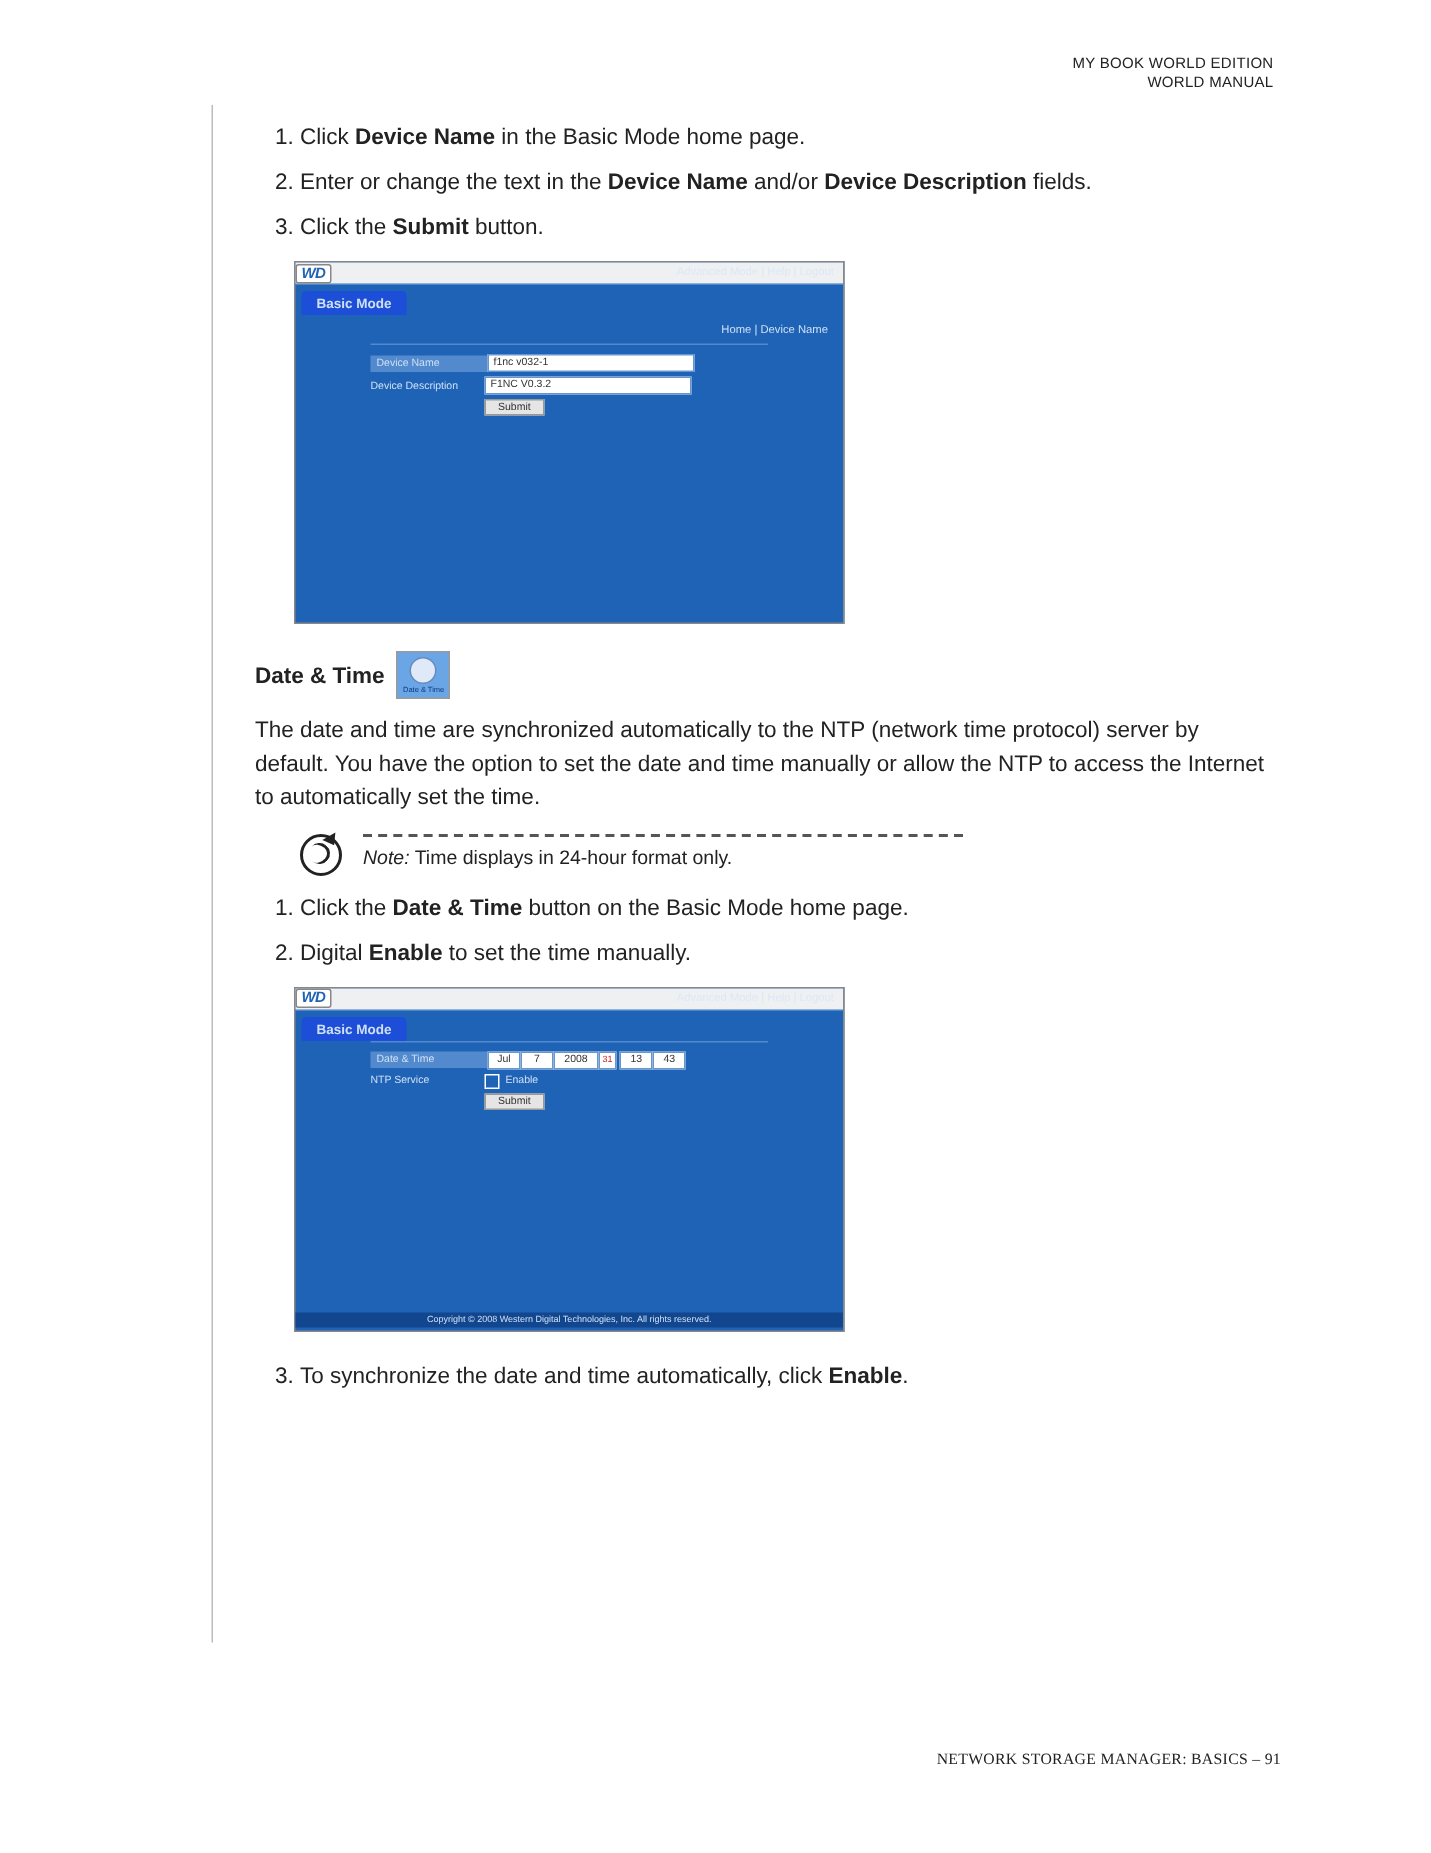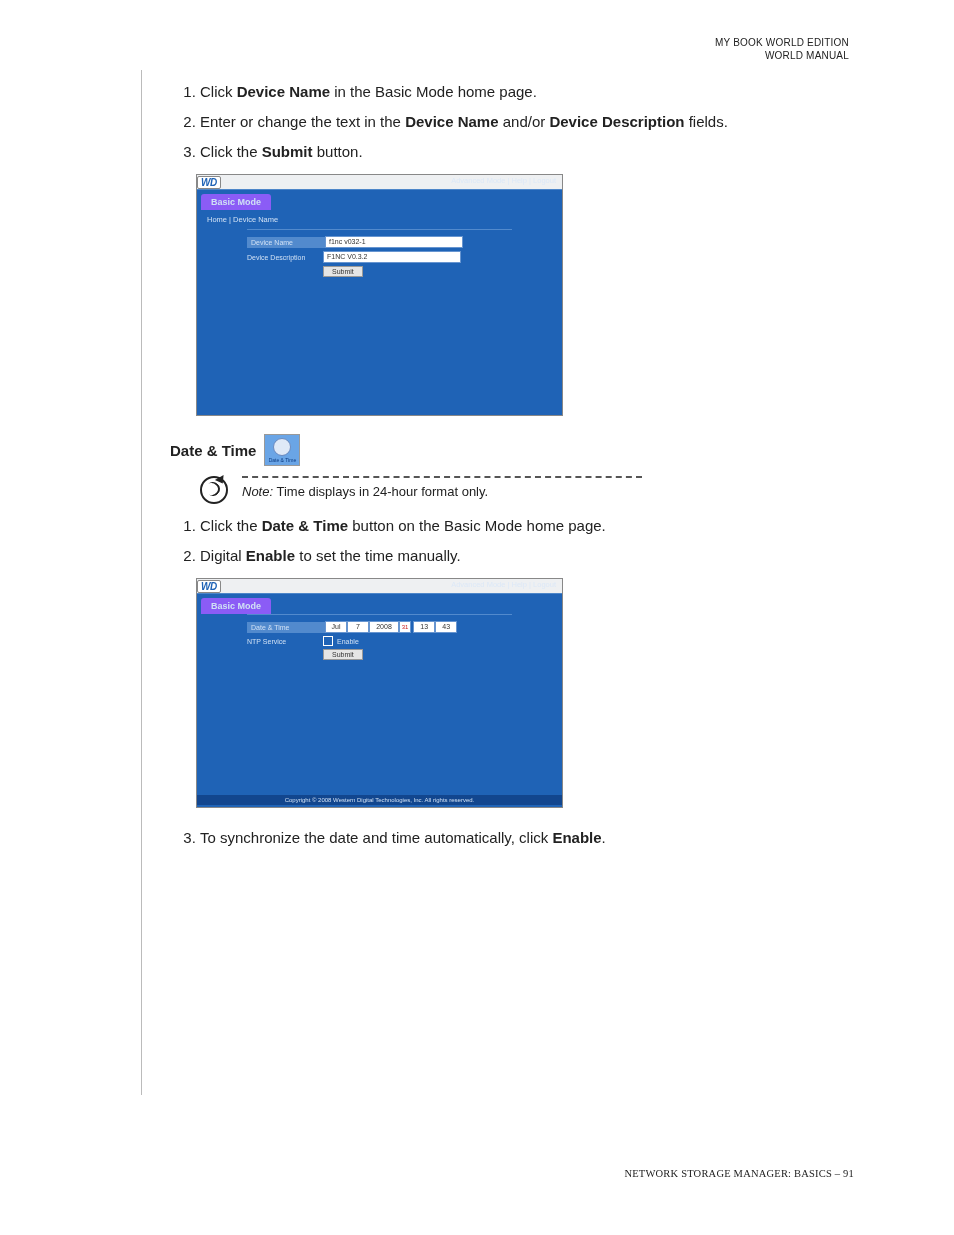--- a/index.html
+++ b/index.html
@@ -58,26 +58,26 @@
     font-weight: bold; font-style: italic; color: #1f63b6;
     font-size: 10px; letter-spacing: -0.5px;
     border: 1px solid #888; padding: 0 3px; border-radius: 2px;
     background:#fff;
   }
   .shot .toplinks {
     position: absolute; right: 6px; top: 1px;
     color: #dce8f7; font-size: 7.5px;
   }
   .shot .tab {
-    background: #8b5cf6; display: inline-block;
+    background: #1d4ed8; display: inline-block;
     padding: 3px 10px; margin: 4px 0 0 4px;
     border-radius: 3px 3px 0 0; font-weight: bold; font-size: 9px;
     color: #cfe0f5;
   }
-  .shot .bc { padding: 5px 10px; font-size: 7.5px; color: #cfe0f5; }
+  .shot .bc { padding: 5px 10px; font-size: 7.5px; color: #cfe0f5; text-align: right; }
   .shot .panel {
     margin: 0 50px; border-top: 1px solid #528acd;
     padding: 6px 0 0 0;
   }
   .shot .row { display: flex; align-items: center; margin-bottom: 3px; }
   .shot .lbl { width: 70px; color: #cfe0f5; font-size: 7px; padding-right: 6px; text-align: left;}
   .shot .lbl.hi { background: #528acd; padding: 2px 4px; }
   .shot .inp {
     background: #fff; border: 1px solid #6795d0; color: #333;
     font-size: 7px; padding: 1px 3px; height: 8px; display: inline-block;
@@ -178,20 +178,21 @@
   </div>
 
   <div class="section-head">
     <span class="title">Date &amp; Time</span>
     <span class="dt-icon">
       <span class="dial"></span>
       <span class="cap">Date &amp; Time</span>
     </span>
   </div>
 
+  <p class="para">The date and time are synchronized automatically to the NTP (network time protocol) server by default. You have the option to set the date and time manually or allow the NTP to access the Internet to automatically set the time.</p>
 
   <div class="notebox">
     <span class="note-icon">
         <span class="arrow"></span>
       </span>
     <div class="note-body">
       <div class="note-rule"></div>
       <div class="note-text">
         <span class="i">Note:</span><span> Time displays in 24-hour format only.</span>
       </div>

